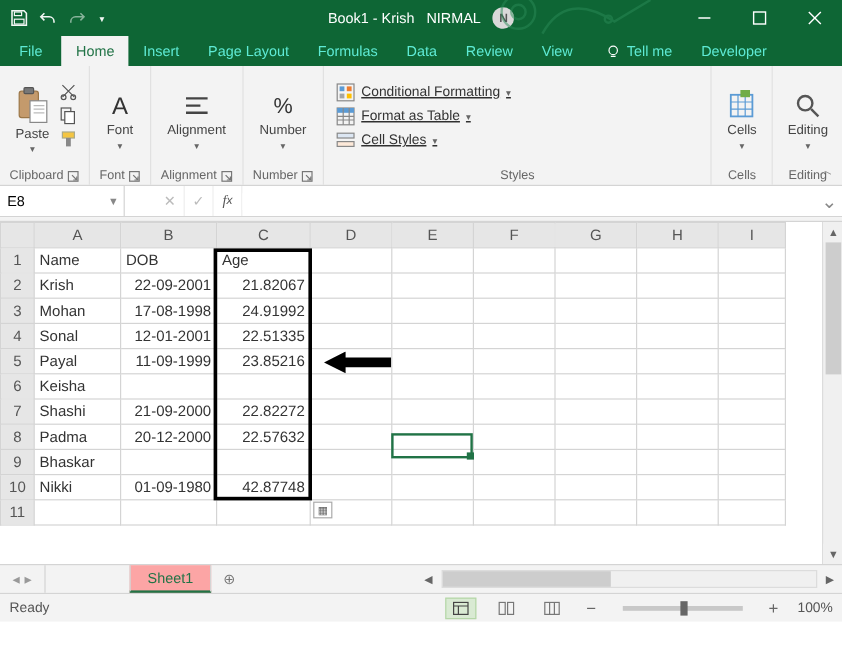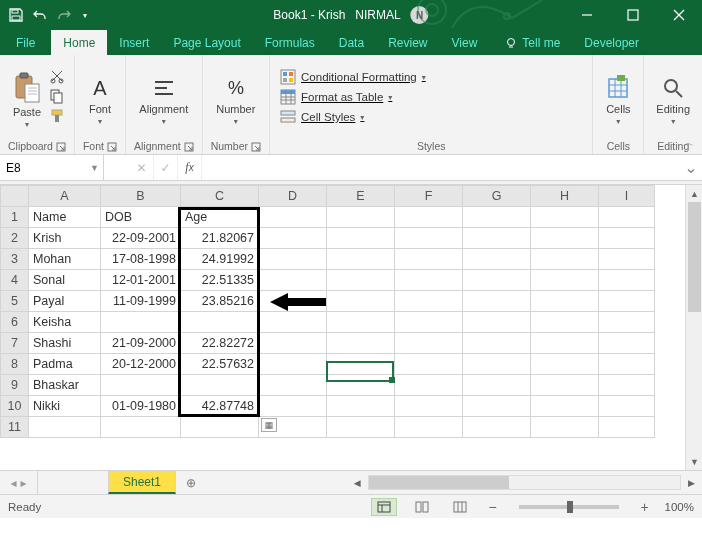--- a/index.html
+++ b/index.html
@@ -67,21 +67,21 @@
 .thick-box { position:absolute; border:3px solid #000; pointer-events:none; }
 .sel-cell { position:absolute; border:2px solid #217346; pointer-events:none;}
 .sel-cell::after { content:""; position:absolute; right:-3px; bottom:-3px; width:6px; height:6px; background:#217346;}
 .arrow-annot { position:absolute; pointer-events:none;}
 .arrow-annot svg { fill:#000;}
 .autofill-icn { position:absolute; width:16px; height:14px; border:1px solid #aaa; background:#fff; font-size:9px; display:flex; align-items:center; justify-content:center; color:#666;}
 
 .sheettabs { height: 24px; border-top: 1px solid #d4d4d4; background:#f3f3f3; display:flex; align-items:stretch; font-size:12px;}
 .stab-nav { width:38px; display:flex; align-items:center; justify-content:center; gap:4px; color:#999; border-right:1px solid #d4d4d4;}
 .stab-spacer { width:70px;}
-.stab { padding:0 14px; background:#fde047; border:1px solid #d4d4d4; border-top:none; border-bottom:2px solid #217346; display:flex; align-items:center; color:#217346;}
+.stab { padding:0 14px; background:#fca5a5; border:1px solid #d4d4d4; border-top:none; border-bottom:2px solid #217346; display:flex; align-items:center; color:#217346;}
 .stab-add { width:30px; display:flex; align-items:center; justify-content:center; color:#777;}
 .hscroll { flex:1; display:flex; align-items:center; padding:0 2px;}
 .hscroll .track { flex:1; height:15px; background:#f0f0f0; border:1px solid #dcdcdc; position:relative; margin:0 2px;}
 .hscroll .thumb { position:absolute; left:0; top:0; height:100%; background:#cdcdcd;}
 .hscroll .harrow { width:17px; height:17px; display:flex; align-items:center; justify-content:center; color:#666; font-size:9px;}
 
 .statusbar { height: 24px; background:#f3f3f3; border-top:1px solid #d4d4d4; display:flex; align-items:center; font-size:11.5px; color:#555; padding:0 8px; gap:12px;}
 .statusbar .spacer{flex:1;}
 .viewbtn { width:26px; height:18px; display:flex; align-items:center; justify-content:center; border:1px solid transparent; color:#666;}
 .viewbtn.active { background:#d9ead3; border-color:#b5d6a8;}

